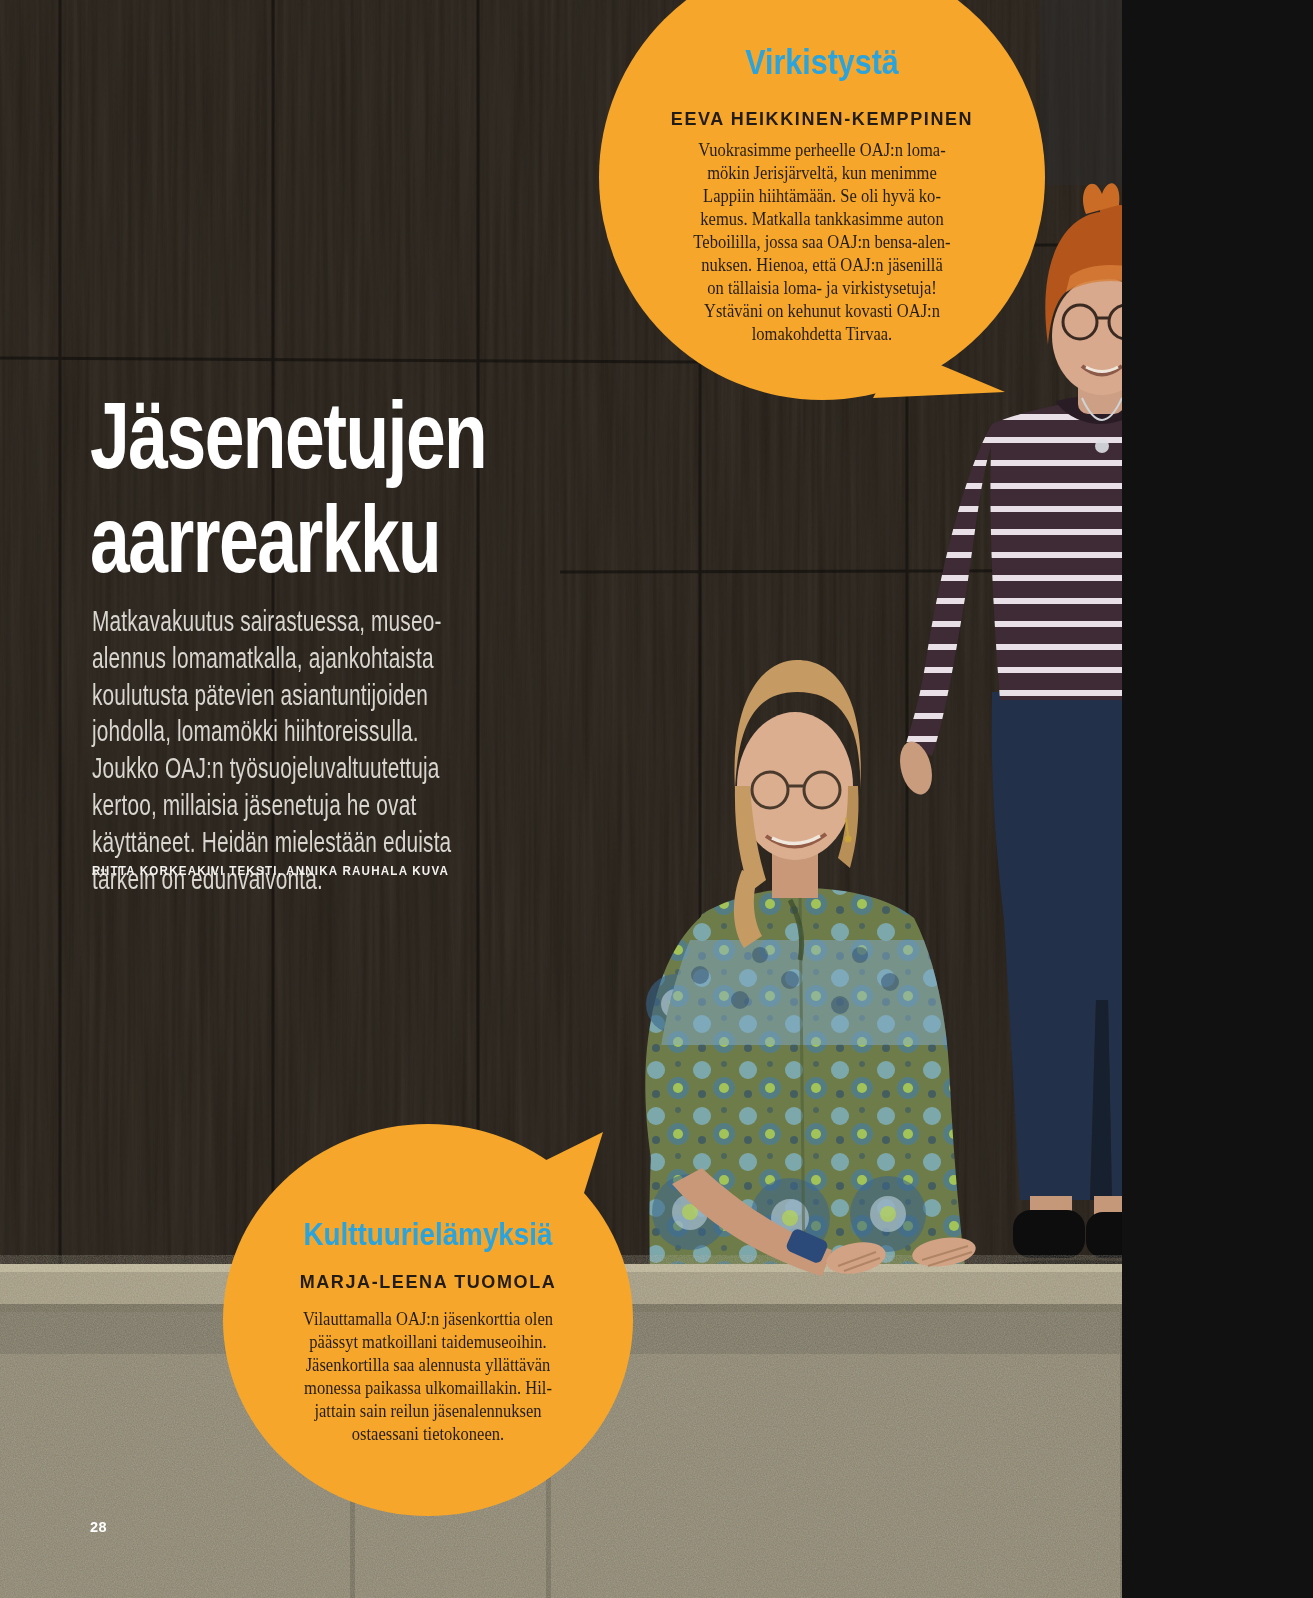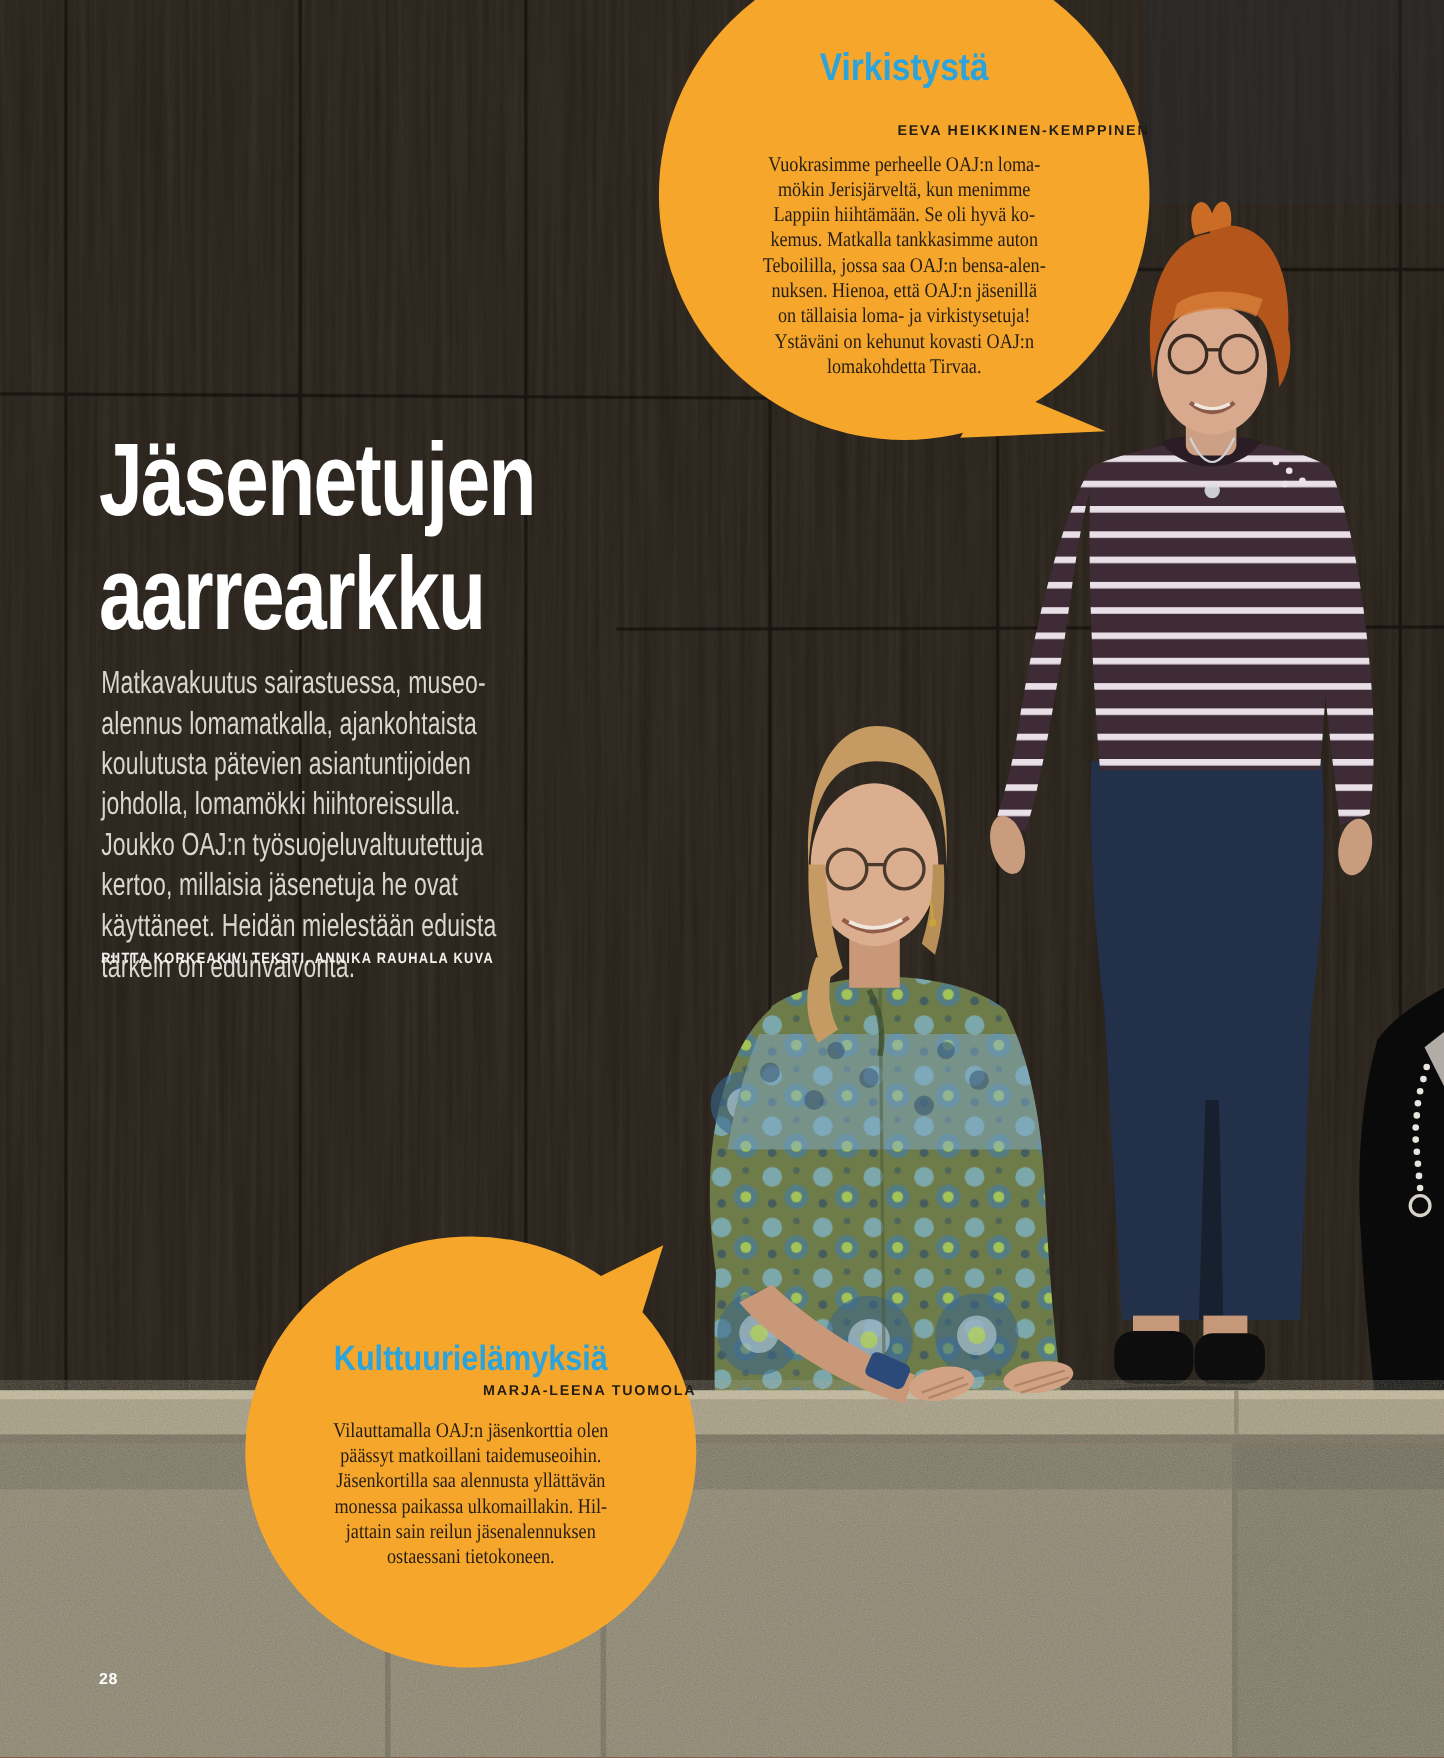--- a/index.html
+++ b/index.html
@@ -3,22 +3,22 @@
 <meta charset="utf-8">
 <style>
   html,body{margin:0;padding:0;background:#111;}
   :root{
     --bubble_orange:#F6A72B;
     --accent_blue:#2BA3DC;
     --headline_white:#FFFFFF;
     --intro_gray:#D9D6D0;
   }
   #page{
-    position:relative;width:1313px;height:1598px;overflow:hidden;
-    background:#c2410c;font-family:"Liberation Sans",sans-serif;
+    position:relative;width:1122px;height:1598px;overflow:hidden;
+    background:#6d28d9;font-family:"Liberation Sans",sans-serif;
   }
   #photo{position:absolute;left:0;top:0;z-index:1;}
   .overlay{position:absolute;z-index:4;}
   
   .headline{
     left:90px;top:384px;color:var(--headline_white);
     font-size:94px;line-height:104px;font-weight:700;letter-spacing:-2px;
     transform:scaleX(.76);transform-origin:left top;white-space:nowrap;
   }
   
@@ -42,26 +42,25 @@
   }
   .bubble-top{left:599px;top:-46px;width:446px;height:446px;padding-top:88px;}
   .bubble-bottom{left:223px;top:1124px;width:410px;height:392px;padding-top:91px;}
   .b-title{
     color:var(--accent_blue);font-weight:700;
     transform:scaleX(.87);transform-origin:center top;white-space:nowrap;
   }
   .bubble-top .b-title{font-size:35px;line-height:40px;}
   .bubble-bottom .b-title{font-size:32px;line-height:38px;}
   .b-name,.b-role{
-    color:#221C14;font-size:13px;line-height:22px;letter-spacing:1.6px;font-weight:700;
+    color:#221C14;font-size:18px;line-height:22px;letter-spacing:1.6px;font-weight:700;
     white-space:nowrap;
-    text-align:right;
   }
   .bubble-top .b-name{margin-top:26px;}
-  .bubble-bottom .b-name{}
+  .bubble-bottom .b-name{margin-top:18px;}
   .b-body{
     font-family:"Liberation Serif","DejaVu Serif",serif;
     color:#241D15;font-size:19px;line-height:23px;white-space:pre-line;
     transform:scaleX(.87);transform-origin:center top;
   }
   .bubble-top .b-body{margin-top:8px;}
   .bubble-bottom .b-body{margin-top:14px;}
   .tail{position:absolute;z-index:2;}
   .tail polygon{fill:var(--bubble_orange);}
   .tail-top{left:860px;top:330px;}

